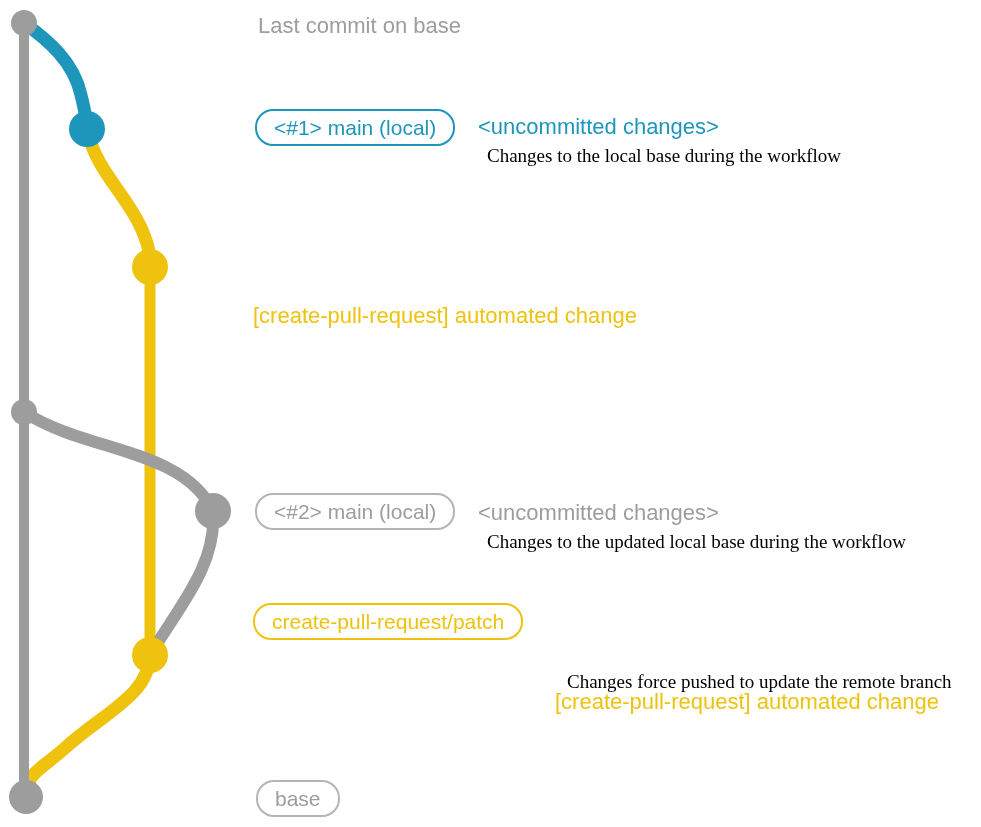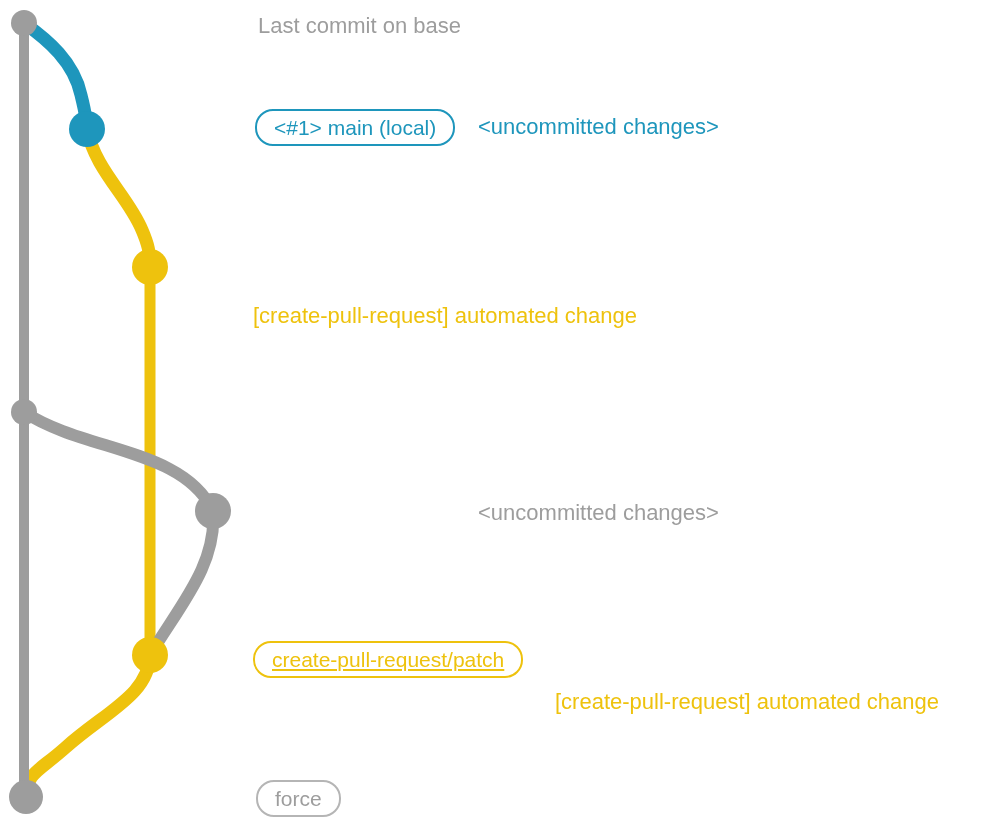--- a/index.html
+++ b/index.html
@@ -68,24 +68,28 @@
     <circle class="fill-gray" cx="24" cy="412" r="13"></circle>
     <circle class="fill-gray" cx="213" cy="511" r="18"></circle>
     <circle class="fill-yellow" cx="150" cy="655" r="18"></circle>
     <circle class="fill-gray" cx="26" cy="797" r="17"></circle>
   </svg>
 
   <div class="lbl caption" style="left:258px;top:13px;">Last commit on base</div>
 
   <div class="lbl badge teal" style="left:255px;top:109px;">&lt;#1&gt; main (local)</div>
   <div class="lbl title teal" style="left:478px;top:114px;">&lt;uncommitted changes&gt;</div>
+  <div class="lbl desc" style="left:487px;top:145px;">Changes to the local base during the workflow</div>
 
   <div class="lbl title yellow" style="left:253px;top:255px;">[create-pull-request] automated change</div>
 
 
+  <div class="lbl badge gray" style="left:255px;top:493px;">&lt;#2&gt; main (local)</div>
   <div class="lbl title gray" style="left:478px;top:500px;">&lt;uncommitted changes&gt;</div>
+  <div class="lbl desc" style="left:487px;top:531px;">Changes to the updated local base during the workflow</div>
 
-  <div class="lbl badge yellow" style="left:253px;top:641px;text-decoration:underline;">create-pull-request/patch</div>
+  <div class="lbl badge yellow" style="left:253px;top:603px;">create-pull-request/patch</div>
   <div class="lbl title yellow" style="left:555px;top:641px;">[create-pull-request] automated change</div>
+  <div class="lbl desc" style="left:567px;top:671px;">Changes force pushed to update the remote branch</div>
 
-  <div class="lbl badge gray" style="left:256px;top:780px;">force</div>
+  <div class="lbl badge gray" style="left:256px;top:780px;">base</div>
 
 </div>
 
 </body></html>

